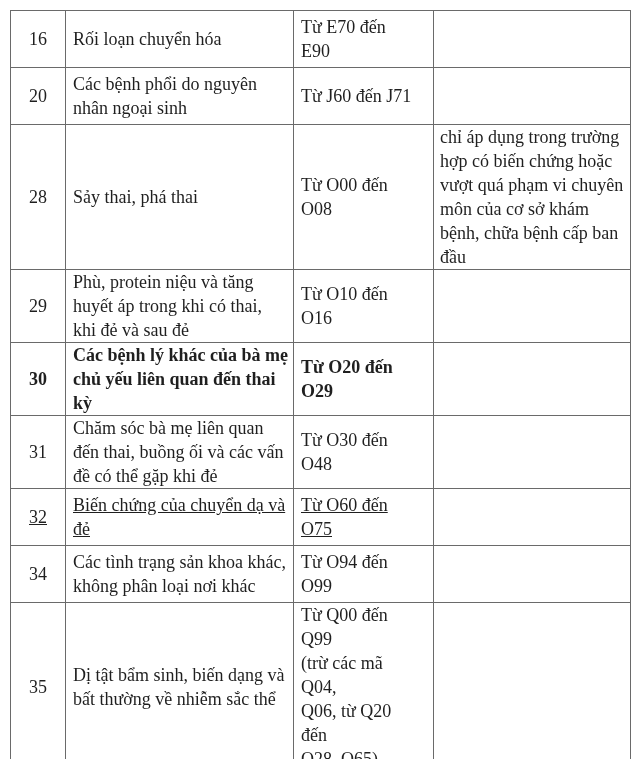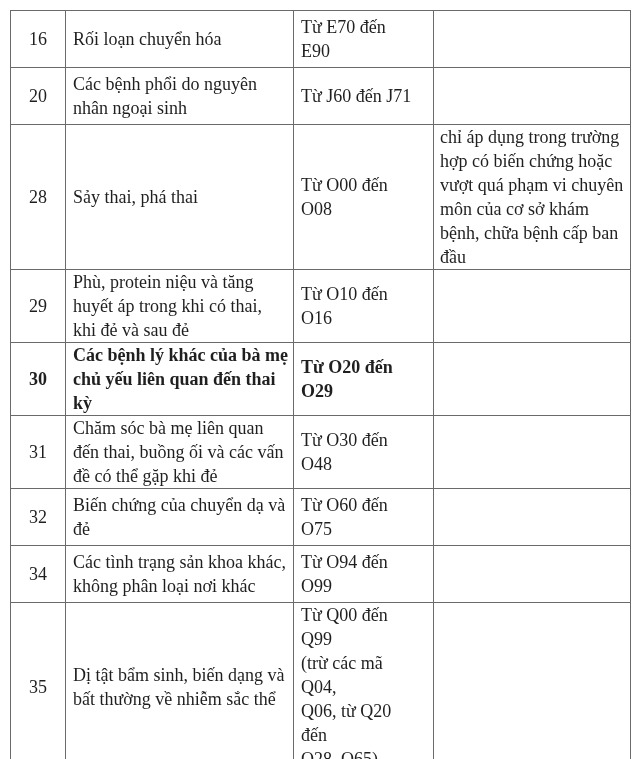--- a/index.html
+++ b/index.html
@@ -97,21 +97,21 @@
 
   <tr style="height: 60px;">
     <td class="c-stt"><span class="cell-text">31</span></td>
     <td class="c-name"><span class="cell-text">Chăm sóc bà mẹ liên quan
 đến thai, buồng ối và các vấn
 đề có thể gặp khi đẻ</span></td>
     <td class="c-code"><span class="cell-text">Từ O30 đến O48</span></td>
     <td class="c-note"><span class="cell-text"></span></td>
   </tr>
 
-  <tr style="height: 49px;">
+  <tr style="height: 49px; text-decoration: underline;">
     <td class="c-stt"><span class="cell-text">32</span></td>
     <td class="c-name"><span class="cell-text">Biến chứng của chuyển dạ và
 đẻ</span></td>
     <td class="c-code"><span class="cell-text">Từ O60 đến O75</span></td>
     <td class="c-note"><span class="cell-text"></span></td>
   </tr>
 
 
   <tr style="height: 47px;">
     <td class="c-stt"><span class="cell-text">34</span></td>

